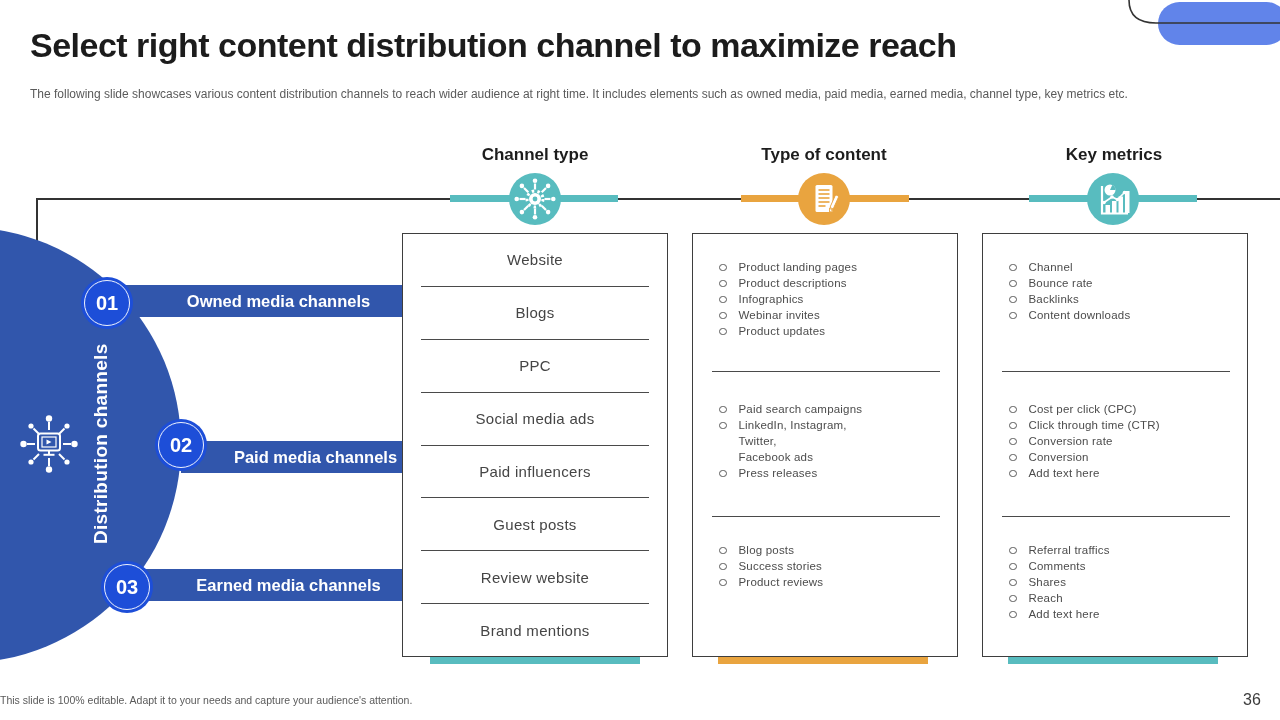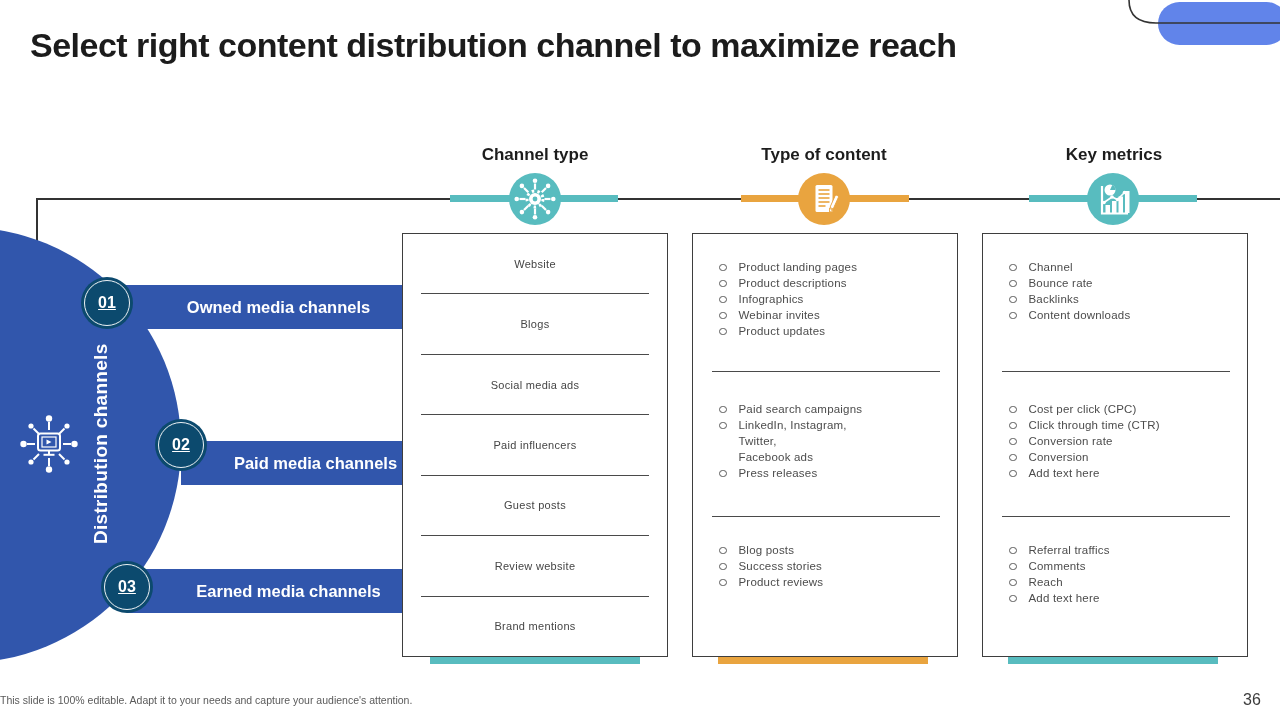--- a/index.html
+++ b/index.html
@@ -25,42 +25,42 @@
     display:flex;align-items:center;justify-content:center;}
   
   .big-circle{position:absolute;left:-255px;top:227px;width:436px;height:436px;
     border-radius:50%;background:#3156AC;z-index:1;}
   .vertical-label{position:absolute;left:86px;top:345px;width:30px;height:198px;z-index:2;
     writing-mode:vertical-rl;transform:rotate(180deg);
     display:flex;align-items:center;justify-content:center;
     font-size:19px;font-weight:bold;color:#ffffff;letter-spacing:0.3px;white-space:nowrap;}
   .hub-icon{position:absolute;left:15px;top:410px;width:68px;height:68px;z-index:2;}
   
-  .row-bar{position:absolute;height:44px;background:#3156AC;z-index:2;
+  .row-bar{position:absolute;height:32px;background:#3156AC;z-index:2;
     display:flex;align-items:center;justify-content:center;}
   .row-bar .bar-label{font-size:16.5px;font-weight:bold;color:#fff;padding-left:48px;white-space:nowrap;}
   .bar1{left:107px;top:285px;width:295px;}
   .bar2{left:181px;top:441px;width:221px;}
   .bar3{left:127px;top:569px;width:275px;}
-  .num-circle{position:absolute;width:52px;height:52px;border-radius:50%;background:#0c4a6e;z-index:3;
+  .num-circle{position:absolute;width:52px;height:52px;border-radius:50%;background:#1d4ed8;z-index:3;
     display:flex;align-items:center;justify-content:center;
-    font-size:16px;font-weight:bold;color:#fff;text-decoration:underline;}
+    font-size:20px;font-weight:bold;color:#fff;}
   .num-circle::after{content:'';position:absolute;inset:3px;border:1.5px solid rgba(255,255,255,.92);
     border-radius:50%;}
   .nc1{left:81px;top:277px;} .nc2{left:155px;top:419px;} .nc3{left:101px;top:561px;}
   
   .box{position:absolute;top:233px;width:266px;height:424px;background:#fff;
     border:1.3px solid #3e3e3e;box-sizing:border-box;z-index:2;}
   .box-1{left:402px;} .box-2{left:692px;} .box-3{left:982px;}
   .accent{position:absolute;top:657px;height:7px;width:210px;z-index:1;}
   .teal{background:#58BCBF;} .orange{background:#E9A43F;}
   
   .channel-list{display:flex;flex-direction:column;height:100%;}
   .channel-list .cell{flex:1;margin:0 18px;display:flex;align-items:center;justify-content:center;
-    font-size:11px;color:#454545;letter-spacing:0.3px;}
+    font-size:15px;color:#454545;letter-spacing:0.3px;}
   .channel-list .cell + .cell{border-top:1.2px solid #4a4a4a;}
   
   .b-sec{position:absolute;left:18px;right:10px;}
   .sec-a{top:25px;} .sec-b{top:167px;} .sec-c{top:308px;}
   .b-item{display:flex;align-items:flex-start;line-height:16px;}
   .b-dot{flex:0 0 auto;width:5.5px;height:5.5px;border:1.1px solid #5a5a5a;border-radius:50%;
     margin:4.5px 12px 0 8px;}
   .b-txt{font-size:11.5px;color:#4c4c4c;letter-spacing:0.2px;white-space:pre-line;}
   .divider{position:absolute;left:19px;width:228px;height:1.2px;background:#4a4a4a;}
   .div-a{top:137px;} .div-b{top:282px;}
@@ -73,20 +73,21 @@
 <body>
 
 <div class="slide">
 
   <svg class="deco-svg" viewBox="0 0 190 60">
     <rect x="68" y="2" width="130" height="43" rx="21.5" fill="#6184EA"></rect>
     <path d="M 39,0 Q 39,23 66,23 L 190,23" fill="none" stroke="#333" stroke-width="1.6"></path>
   </svg>
 
   <div class="title">Select right content distribution channel to maximize reach</div>
+  <div class="subtitle">The following slide showcases various content distribution channels to reach wider audience at right time. It includes elements such as owned media, paid media, earned media, channel type, key metrics etc.</div>
 
   <div class="col-header hdr1">Channel type</div>
   <div class="col-header hdr2">Type of content</div>
   <div class="col-header hdr3">Key metrics</div>
 
   <div class="hline"></div>
   <div class="vline"></div>
   <div class="seg teal" style="left:450px;"></div>
   <div class="seg orange" style="left:741px;"></div>
   <div class="seg teal" style="left:1029px;"></div>
@@ -200,20 +201,23 @@
 
   <div class="box box-1">
     <div class="channel-list" id="channel-list">
         <div class="cell">
           <span>Website</span>
         </div>
         <div class="cell">
           <span>Blogs</span>
         </div>
         <div class="cell">
+          <span>PPC</span>
+        </div>
+        <div class="cell">
           <span>Social media ads</span>
         </div>
         <div class="cell">
           <span>Paid influencers</span>
         </div>
         <div class="cell">
           <span>Guest posts</span>
         </div>
         <div class="cell">
           <span>Review website</span>
@@ -326,20 +330,24 @@
         <div class="b-item">
           <span class="b-dot"></span>
           <span class="b-txt">Referral traffics</span>
         </div>
         <div class="b-item">
           <span class="b-dot"></span>
           <span class="b-txt">Comments</span>
         </div>
         <div class="b-item">
           <span class="b-dot"></span>
+          <span class="b-txt">Shares</span>
+        </div>
+        <div class="b-item">
+          <span class="b-dot"></span>
           <span class="b-txt">Reach</span>
         </div>
         <div class="b-item">
           <span class="b-dot"></span>
           <span class="b-txt">Add text here</span>
         </div>
       </div>
   </div>
 
   <div class="accent teal" style="left:430px;"></div>

